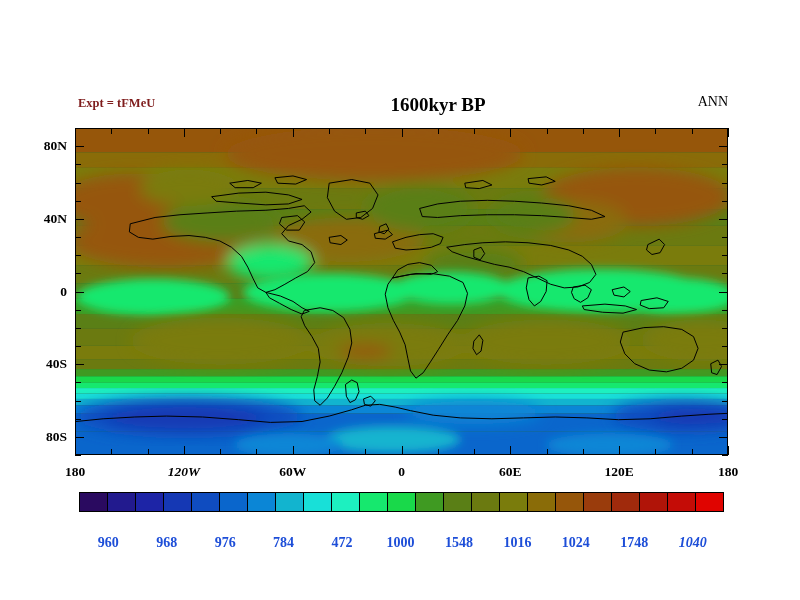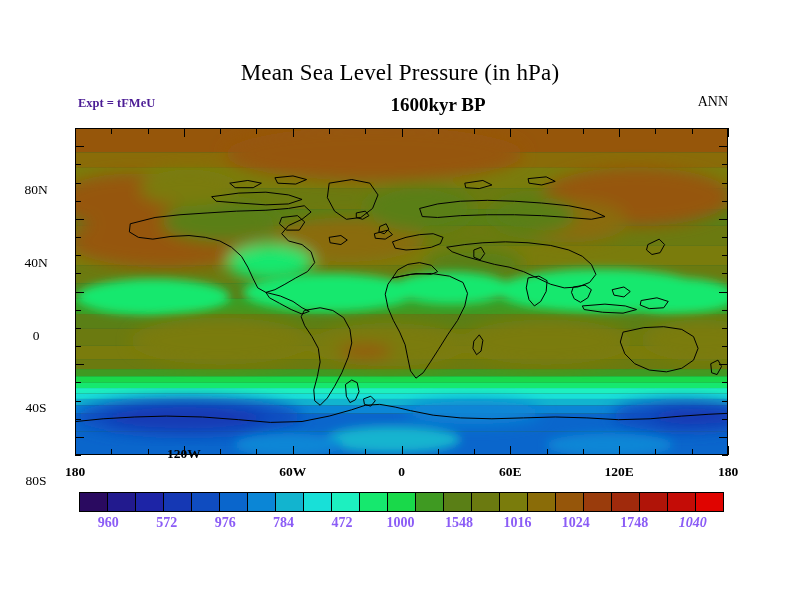--- a/index.html
+++ b/index.html
@@ -13,64 +13,63 @@
   
   #title{
     position:absolute;left:0;top:60px;width:800px;text-align:center;
     font-size:23px;color:#000;letter-spacing:.2px;
   }
   #subtitle{
     position:absolute;left:0;top:94px;width:800px;text-align:center;
     font-size:19px;color:#000;font-weight:bold;padding-left:38px;
   }
   #expt{
-    position:absolute;left:78px;top:96px;font-size:12.5px;color:#4c1d95;font-weight:bold;
+    position:absolute;left:78px;top:96px;font-size:12.5px;color:#7f1d1d;font-weight:bold;
   }
   #season{
     position:absolute;right:72px;top:94px;font-size:14px;color:#000;
   }
 
   
   #plot{
     position:absolute;left:75px;top:128px;width:653px;height:327px;
     border:1.5px solid #000;box-sizing:border-box;background:#2f6a2f;
     overflow:hidden;
   }
   #plot svg{display:block;width:100%;height:100%;}
 
   
   .tickset{position:absolute;}
   .tick{position:absolute;background:#000;}
   .ylab-item{
-    position:absolute;width:62px;text-align:center;font-size:13.5px;
-    color:#000;font-weight:normal;line-height:1;margin-top:44px;
+    position:absolute;width:62px;text-align:right;font-size:13.5px;
+    color:#000;font-weight:bold;line-height:1;
   }
   .xlab-item{
     position:absolute;text-align:center;font-size:13.5px;color:#000;
     font-weight:bold;transform:translateX(-50%);line-height:1;
   }
 
   
   #cbar{
     position:absolute;left:79px;top:492px;width:643px;height:18px;
     border:1.5px solid #000;box-sizing:content-box;display:flex;
   }
   #cbar .sw{flex:1 1 0;height:100%;border-right:1px solid #000;}
   #cbar .sw:last-child{border-right:none;}
   .cbl-item{
-    position:absolute;text-align:center;font-size:14px;color:#8b5cf6;
-    font-weight:bold;transform:translateX(-50%);line-height:1;top:516px;
+    position:absolute;text-align:center;font-size:14px;color:#1d4ed8;
+    font-weight:bold;transform:translateX(-50%);line-height:1;top:536px;
   }
 </style>
 </head>
 <body>
 
 <div class="fig">
 
-  <div id="title">Mean Sea Level Pressure (in hPa)</div>
   <div id="subtitle">1600kyr BP</div>
   <div id="expt">Expt = tFMeU</div>
   <div id="season">ANN</div>
 
   <div id="plot">
     <svg viewBox="0 0 1440 720" preserveAspectRatio="none">
       <defs>
         <filter id="sm" x="-25%" y="-25%" width="150%" height="150%">
           <feGaussianBlur stdDeviation="11"></feGaussianBlur>
         </filter>
@@ -314,21 +313,21 @@
 
   <div id="ylabels">
       <div class="ylab-item" style="left: 5px; top: 139.167px;">80N</div>
       <div class="ylab-item" style="left: 5px; top: 211.833px;">40N</div>
       <div class="ylab-item" style="left: 5px; top: 284.5px;">0</div>
       <div class="ylab-item" style="left: 5px; top: 357.167px;">40S</div>
       <div class="ylab-item" style="left: 5px; top: 429.833px;">80S</div>
     </div>
   <div id="xlabels">
       <div class="xlab-item" style="left: 75px; top: 465px;">180</div>
-      <div class="xlab-item" style="left: 183.833px; top: 447px;">120W</div>
+      <div class="xlab-item" style="left: 183.833px; top: 465px; font-style: italic;">120W</div>
       <div class="xlab-item" style="left: 292.667px; top: 465px;">60W</div>
       <div class="xlab-item" style="left: 401.5px; top: 465px;">0</div>
       <div class="xlab-item" style="left: 510.333px; top: 465px;">60E</div>
       <div class="xlab-item" style="left: 619.167px; top: 465px;">120E</div>
       <div class="xlab-item" style="left: 728px; top: 465px;">180</div>
     </div>
 
   <div id="cbar">
       <div class="sw" style="background: rgb(42, 10, 96);"></div>
       <div class="sw" style="background: rgb(34, 26, 142);"></div>
@@ -349,21 +348,21 @@
       <div class="sw" style="background: rgb(138, 108, 8);"></div>
       <div class="sw" style="background: rgb(150, 86, 10);"></div>
       <div class="sw" style="background: rgb(154, 60, 12);"></div>
       <div class="sw" style="background: rgb(160, 42, 12);"></div>
       <div class="sw" style="background: rgb(176, 20, 8);"></div>
       <div class="sw" style="background: rgb(196, 12, 6);"></div>
       <div class="sw" style="background: rgb(224, 4, 0);"></div>
     </div>
   <div id="cbarlabels">
       <div class="cbl-item" style="left: 108.227px;">960</div>
-      <div class="cbl-item" style="left: 166.682px;">572</div>
+      <div class="cbl-item" style="left: 166.682px;">968</div>
       <div class="cbl-item" style="left: 225.136px;">976</div>
       <div class="cbl-item" style="left: 283.591px;">784</div>
       <div class="cbl-item" style="left: 342.045px;">472</div>
       <div class="cbl-item" style="left: 400.5px;">1000</div>
       <div class="cbl-item" style="left: 458.955px;">1548</div>
       <div class="cbl-item" style="left: 517.409px;">1016</div>
       <div class="cbl-item" style="left: 575.864px;">1024</div>
       <div class="cbl-item" style="left: 634.318px;">1748</div>
       <div class="cbl-item" style="left: 692.773px; font-style: italic;">1040</div>
     </div>

